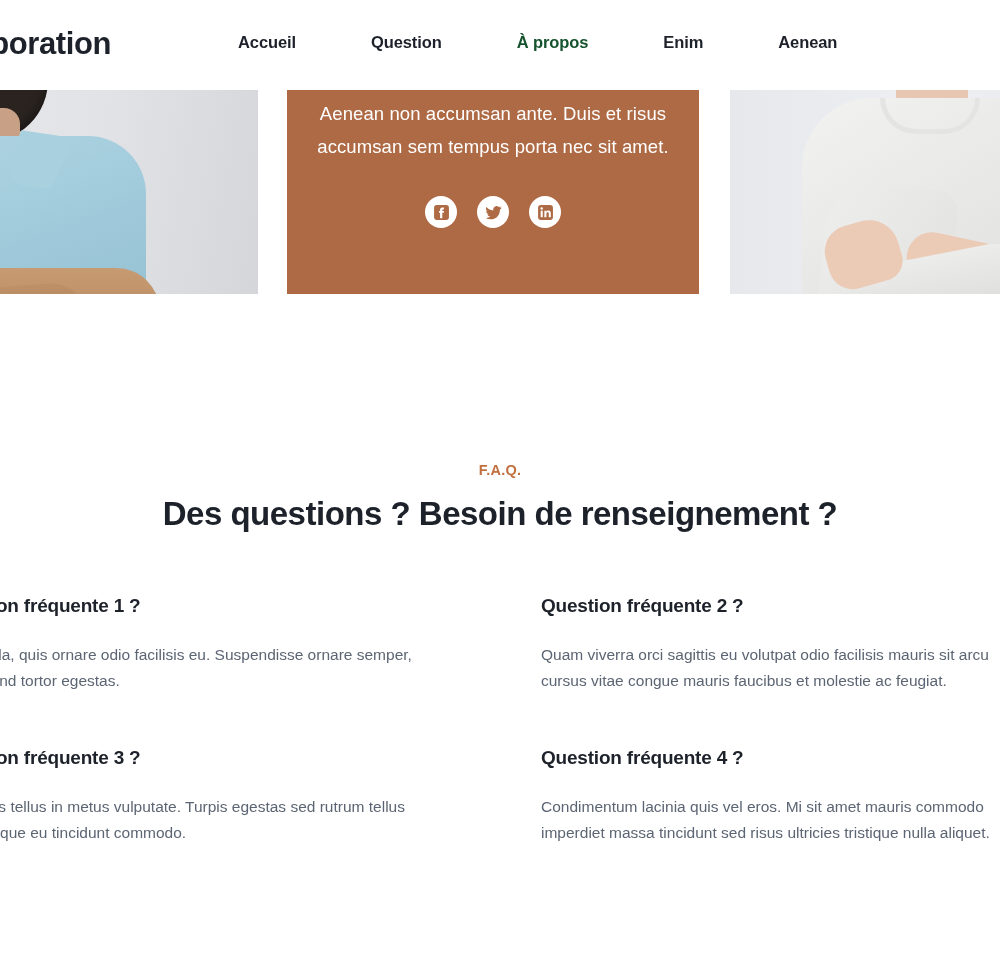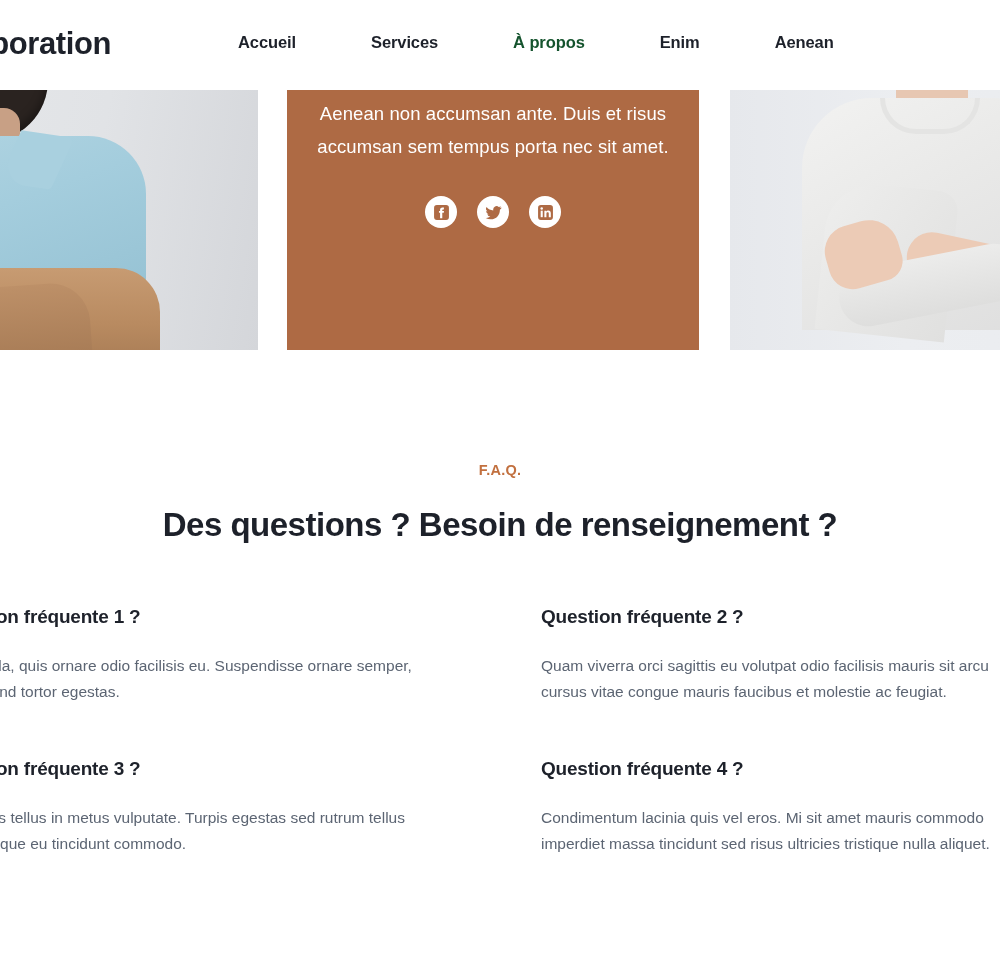--- a/index.html
+++ b/index.html
@@ -58,21 +58,21 @@
     position: absolute;
     top: 90px;
     left: 0;
     width: 1000px;
     height: 240px;
   }
 
   .card {
     position: absolute;
     top: 0;
-    height: 260px;
+    height: 204px;
     overflow: hidden;
   }
 
   .card-photo-left  { left: -180px;  width: 438px; }
   .card-photo-right { left: 730px;   width: 438px; }
   .card-highlight   { left: 287px;   width: 412px; background: #ae6a44; }
 
   
   .photo {
     position: absolute;
@@ -245,21 +245,21 @@
   .faq-eyebrow {
     margin-top: 132px;
     text-align: center;
     color: #c2703f;
     font-size: 14.5px;
     font-weight: 700;
     letter-spacing: 0.2px;
   }
 
   .faq-title {
-    margin-top: 28px;
+    margin-top: 17px;
     text-align: center;
     color: #1d212a;
     font-size: 33px;
     font-weight: 700;
     letter-spacing: -0.5px;
   }
 
   .faq-grid {
     position: relative;
     margin-top: 62px;
@@ -292,21 +292,21 @@
   }
 </style>
 </head>
 <body>
 
 <header class="site-header">
   <div class="logo">Corporation</div>
 
   <nav class="main-nav">
     <a class="nav-link" href="#">Accueil</a>
-    <a class="nav-link" href="#">Services</a>
+    <a class="nav-link" href="#">Question</a>
     <a class="nav-link is-active" href="#">À propos</a>
     <a class="nav-link" href="#">Enim</a>
     <a class="nav-link" href="#">Aenean</a>
   </nav>
 </header>
 
 <section class="cards-row">
 
   <div class="card card-photo-left">
     <div class="photo photo-man">

